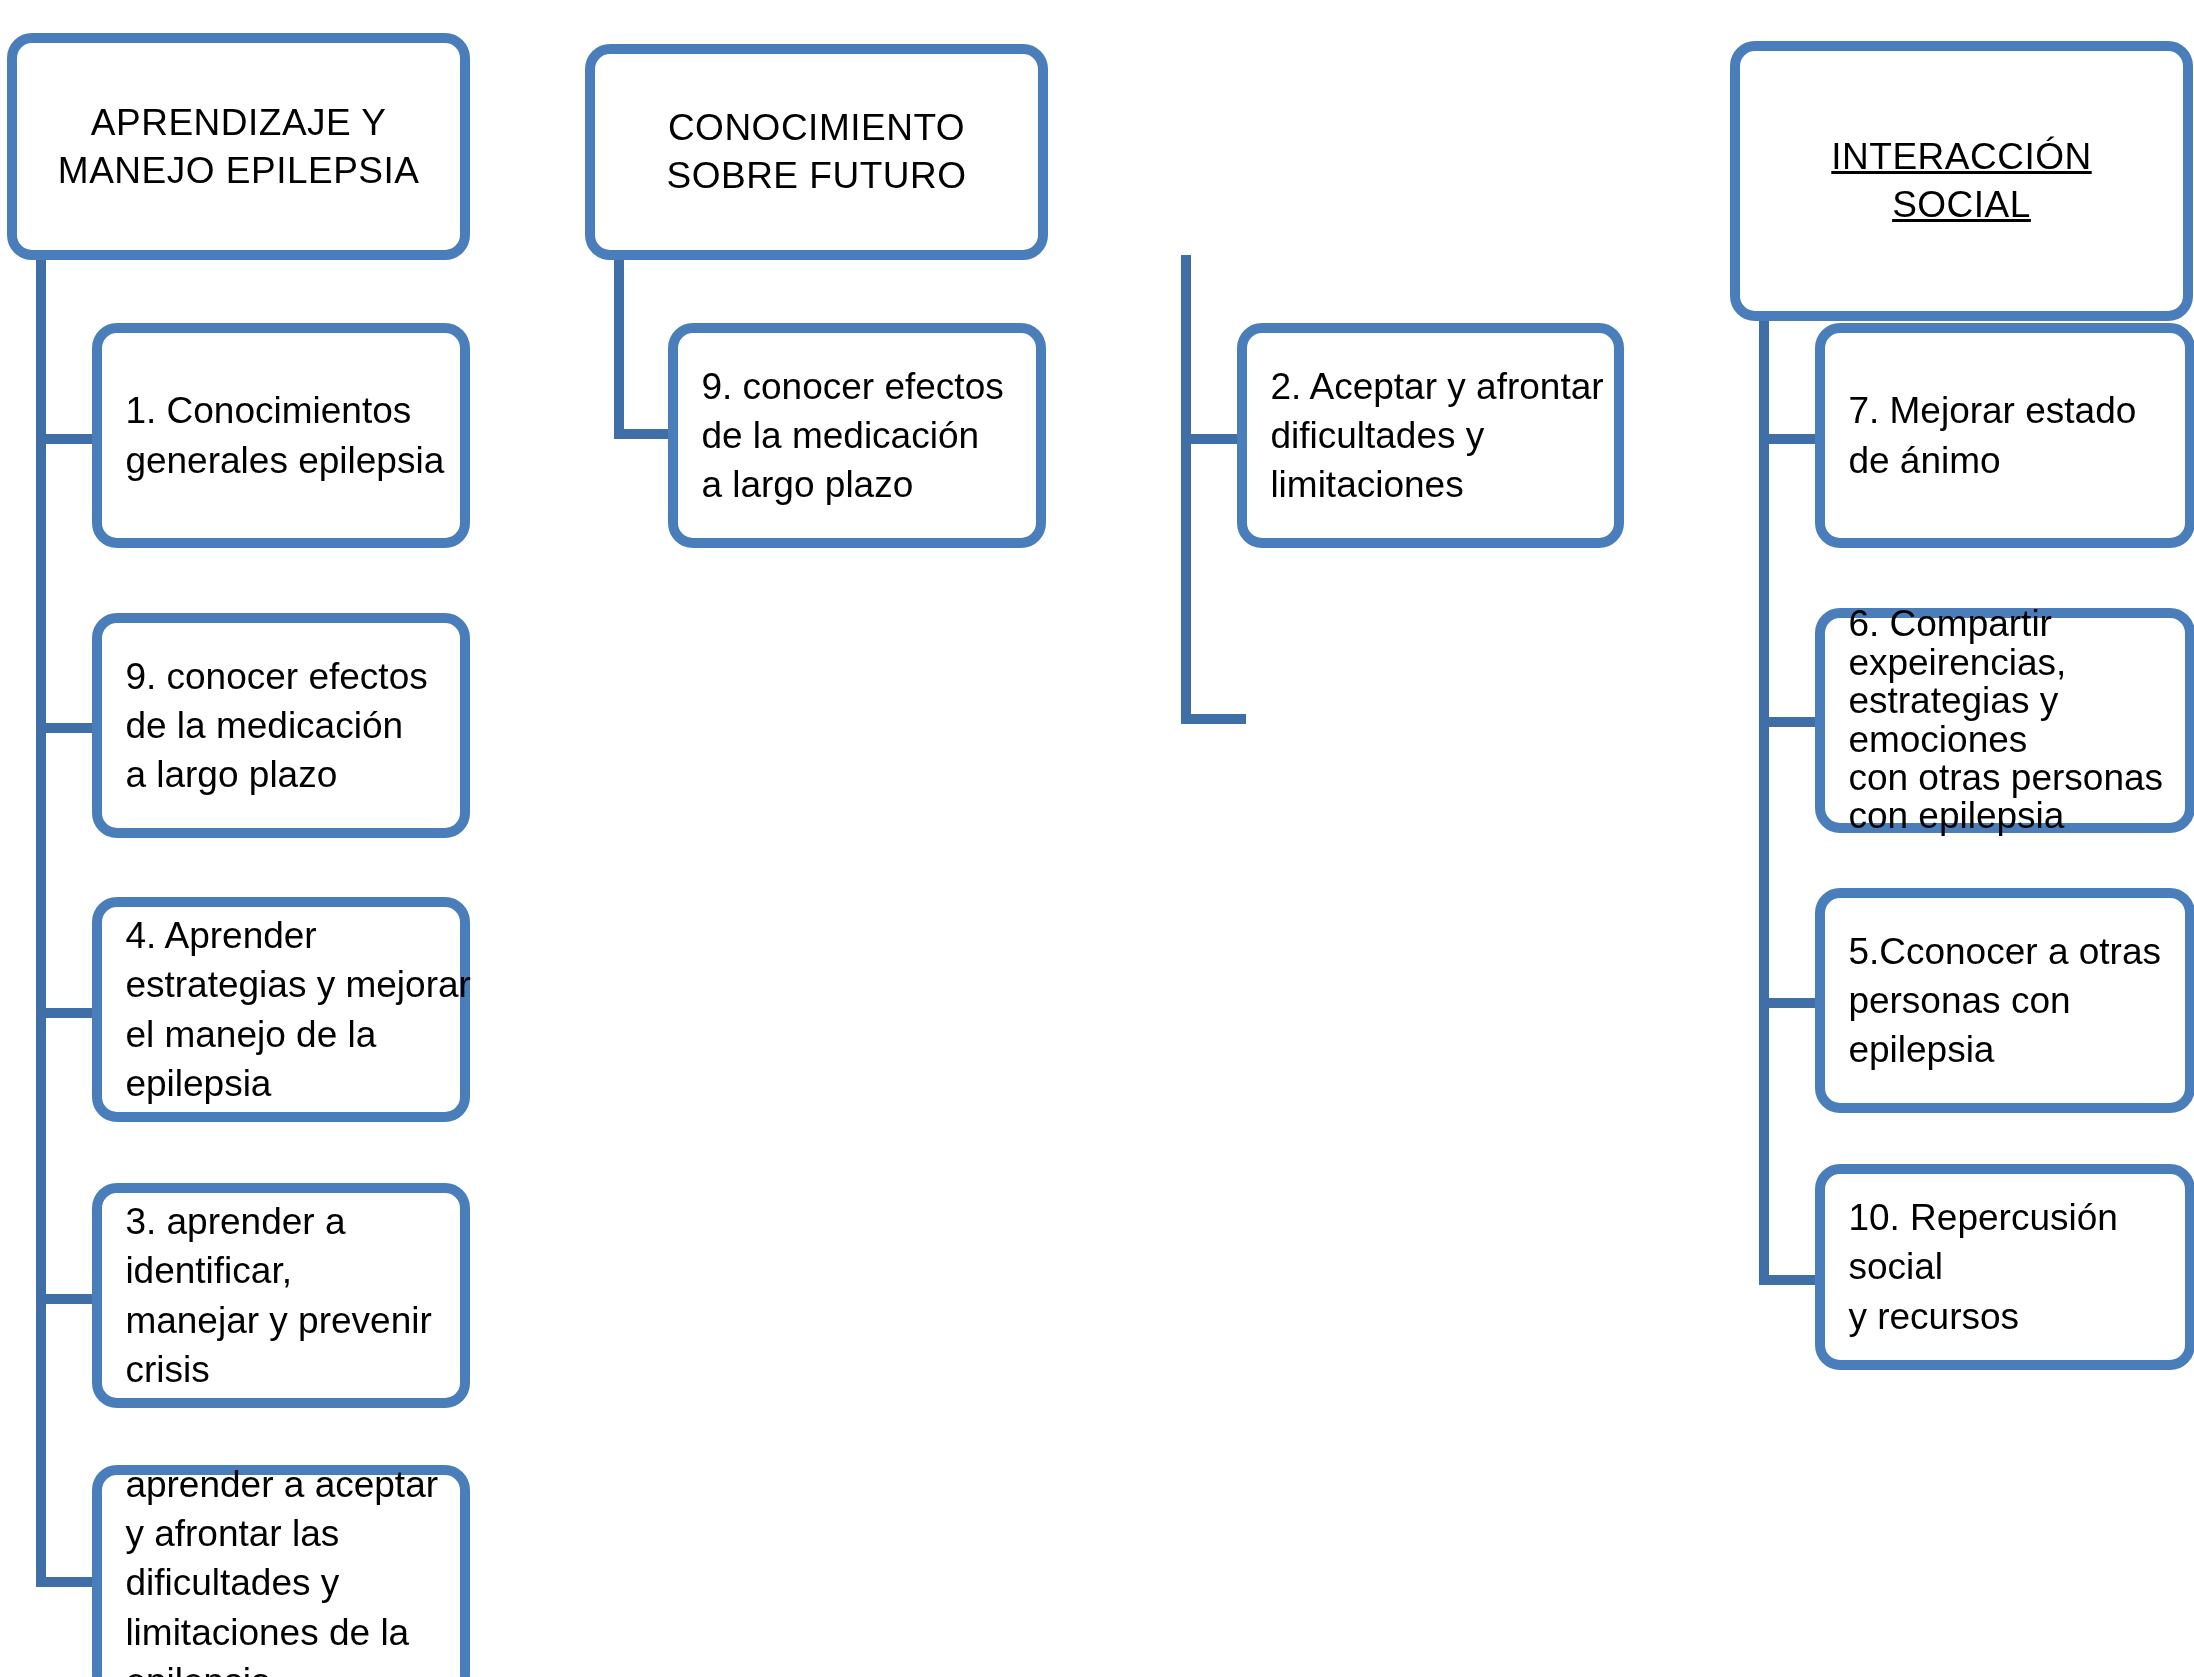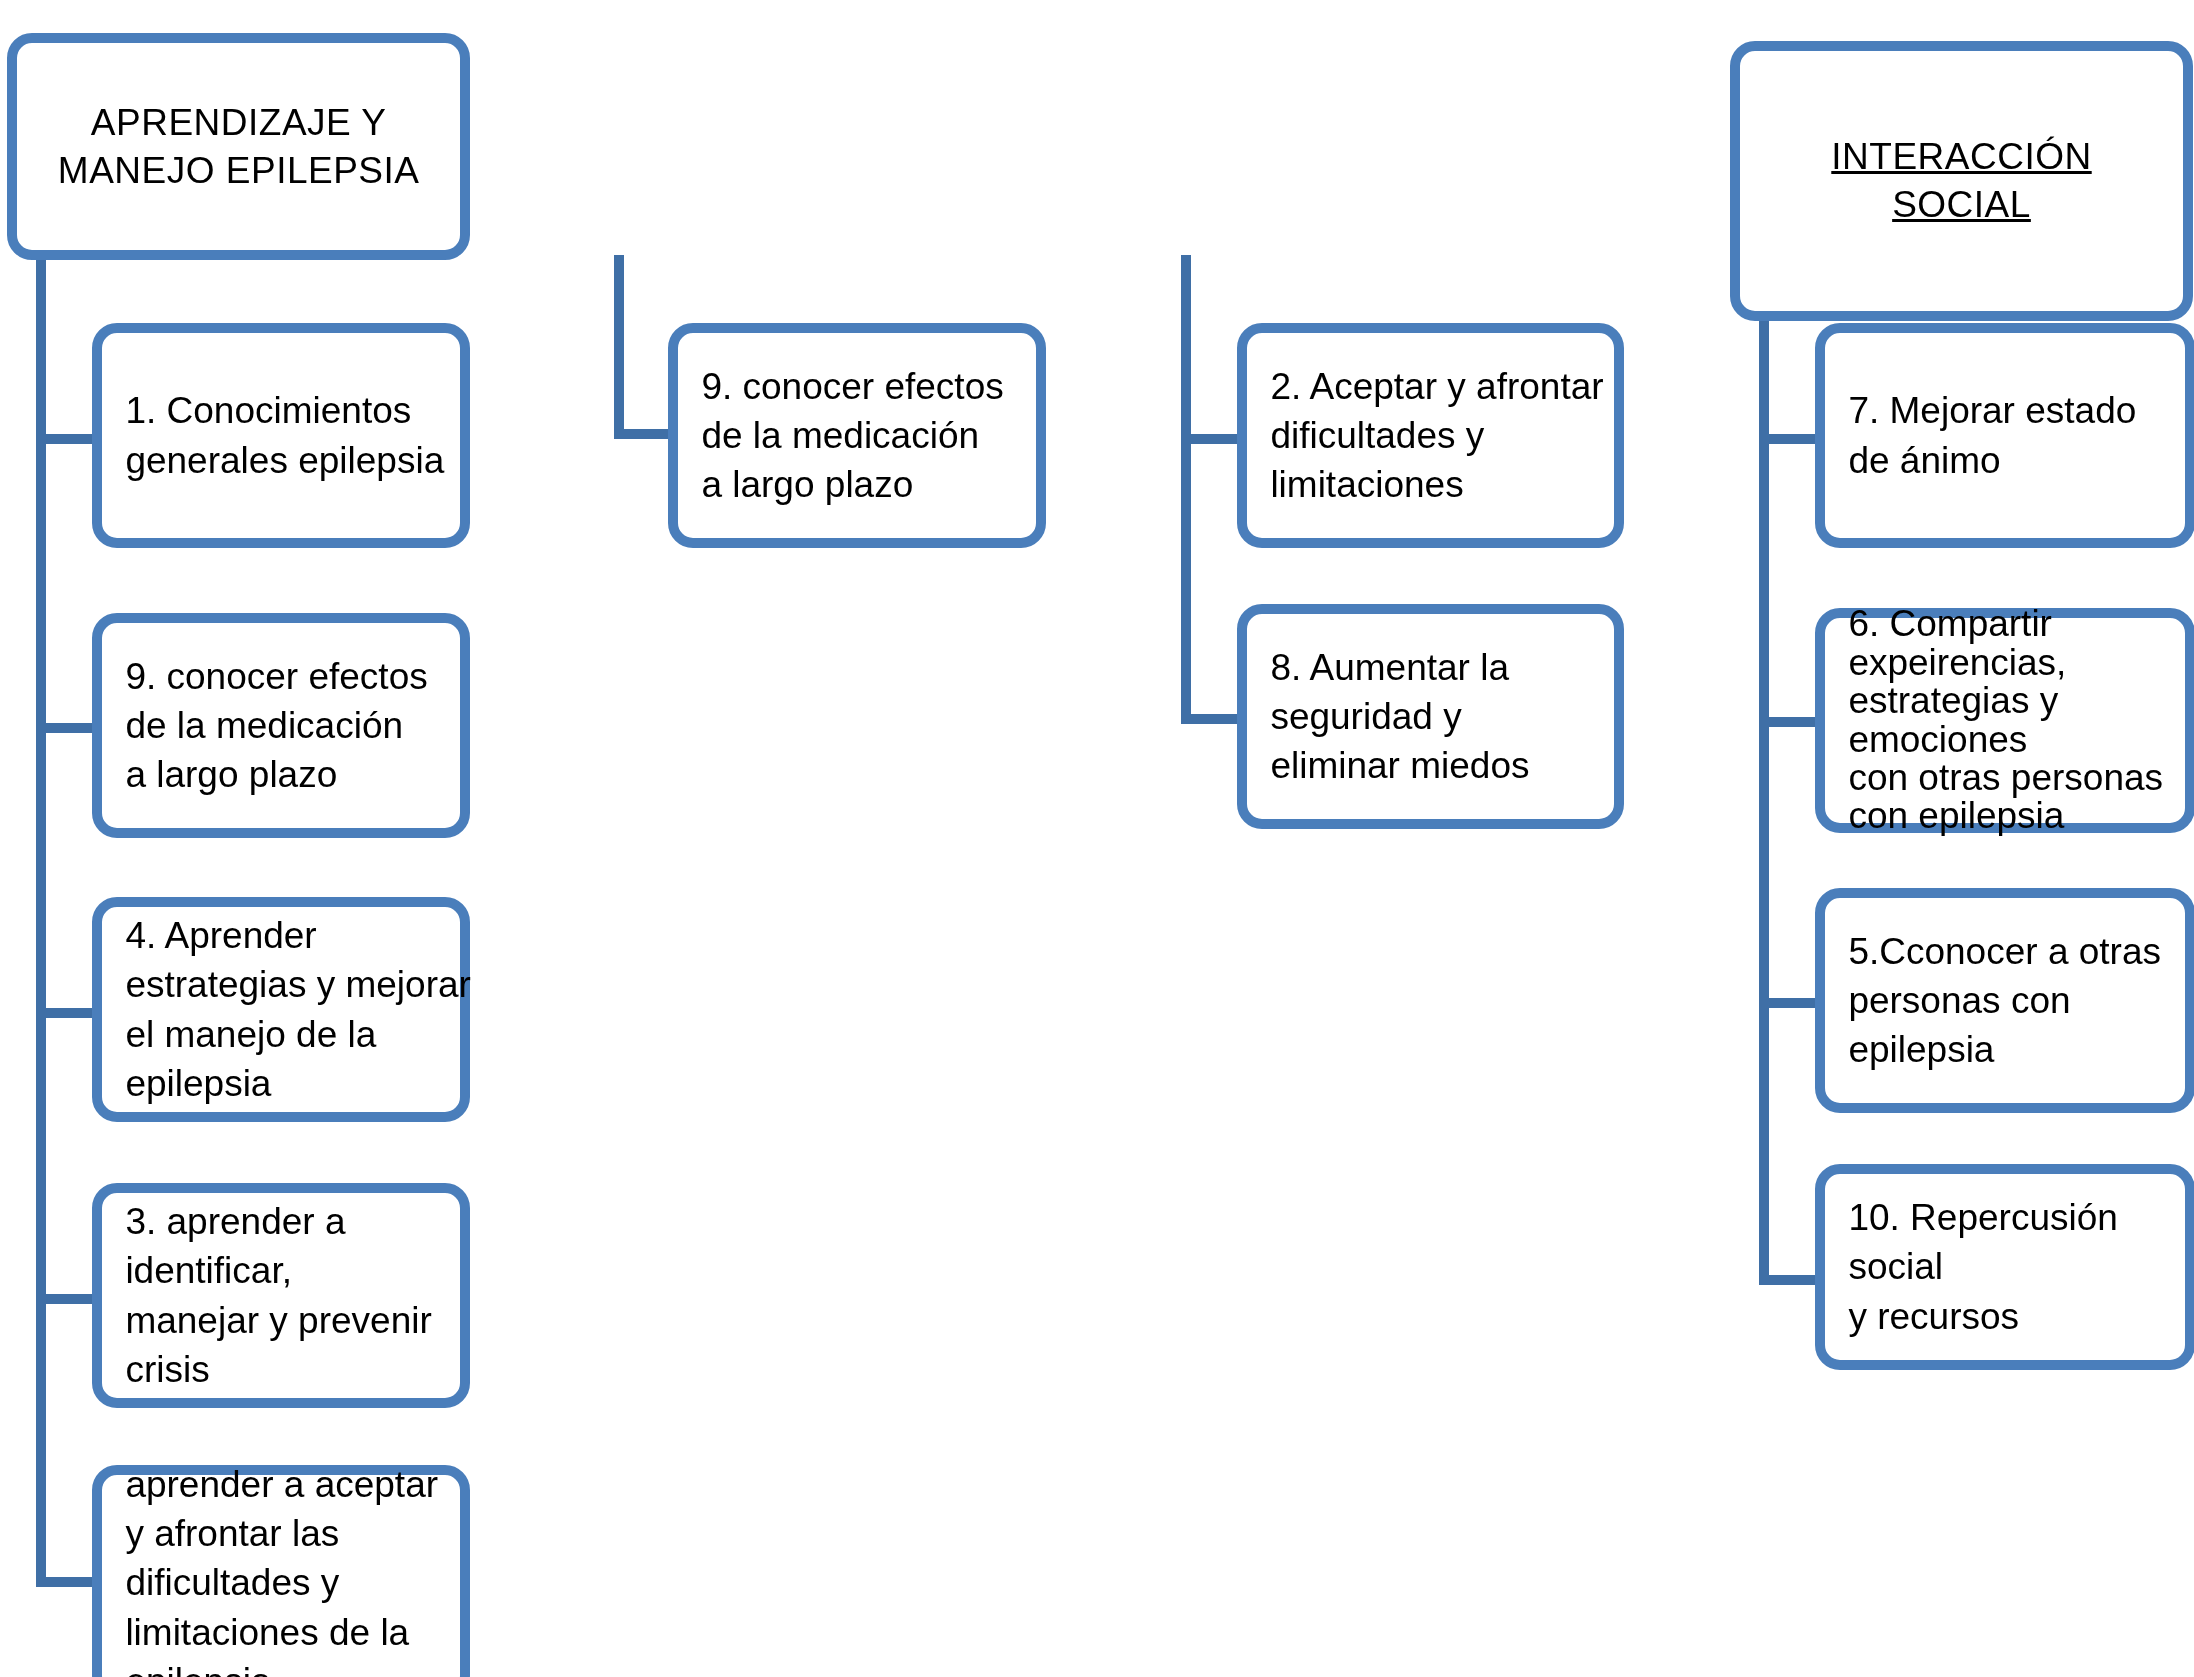--- a/index.html
+++ b/index.html
@@ -107,20 +107,24 @@
 
   <div class="hline" style="left:36px; top:1549px; width:65px;"></div>
   <div class="box child" style="left:92px; top:1437px; width:378px; height:236px;">
     <div class="txt">aprender a  aceptar
 y afrontar las
 dificultades y
 limitaciones de la
 epilepsia</div>
   </div>
 
+  <div class="box header" style="left:585px; top:16px; width:463px; height:216px;">
+    <div class="txt">CONOCIMIENTO
+SOBRE FUTURO</div>
+  </div>
 
   <div class="vline" style="left:614px; top:227px; height:183px;"></div>
 
   <div class="hline" style="left:614px; top:401px; width:65px;"></div>
   <div class="box child" style="left:668px; top:295px; width:378px; height:225px;">
     <div class="txt">9. conocer efectos
 de la medicación
 a largo plazo</div>
   </div>
 
@@ -128,25 +132,20 @@
   <div class="vline" style="left:1181px; top:227px; height:468px;"></div>
 
   <div class="hline" style="left:1181px; top:406px; width:65px;"></div>
   <div class="box child" style="left:1237px; top:295px; width:387px; height:225px;">
     <div class="txt">2. Aceptar y afrontar
 dificultades y
 limitaciones</div>
   </div>
 
   <div class="hline" style="left:1181px; top:686px; width:65px;"></div>
-  <div class="box child" style="left:1237px; top:576px; width:387px; height:225px;">
-    <div class="txt">8. Aumentar la
-seguridad y
-eliminar miedos</div>
-  </div>
 
   <div class="box header" style="left:1730px; top:13px; width:463px; height:280px;text-decoration:underline;">
     <div class="txt">INTERACCIÓN
 SOCIAL</div>
   </div>
 
   <div class="vline" style="left:1759px; top:227px; height:1026px;"></div>
 
   <div class="hline" style="left:1759px; top:406px; width:65px;"></div>
   <div class="box child" style="left:1815px; top:295px; width:380px; height:225px;">

